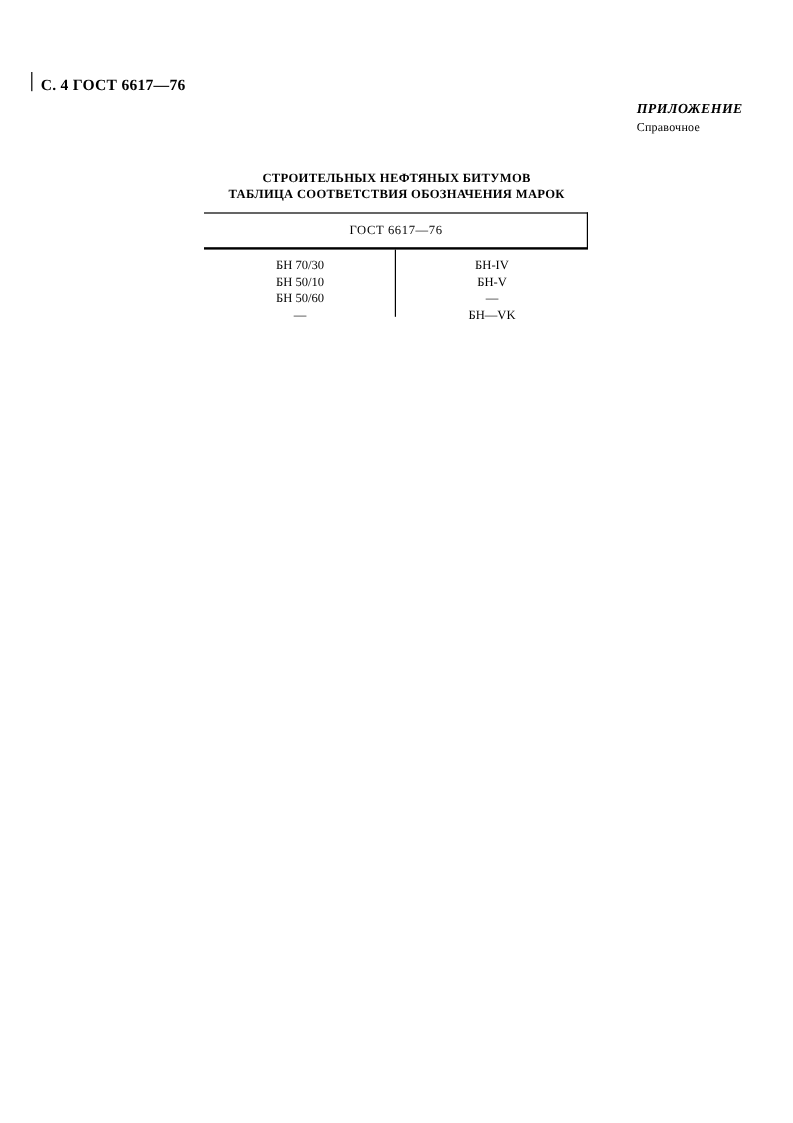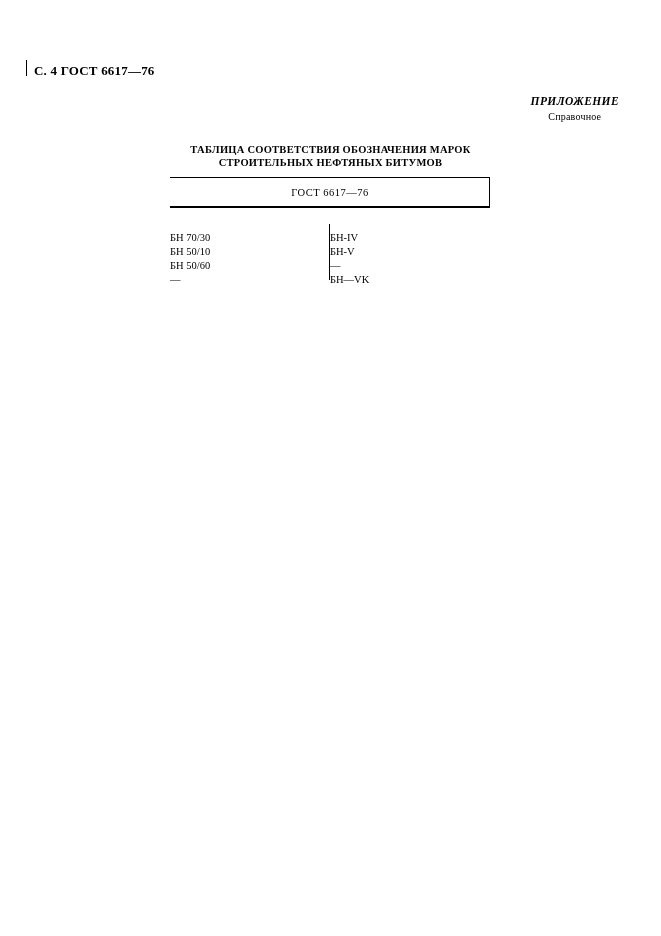--- a/index.html
+++ b/index.html
@@ -35,22 +35,22 @@
     left: 34px;
     top: 63px;
     font-size: 13px;
     font-weight: bold;
     letter-spacing: 0.2px;
     white-space: nowrap;
   }
   .appendix-block {
     position: absolute;
     right: 42px;
-    top: 94px;
-    text-align: center;
+    top: 84px;
+    text-align: left;
     line-height: 1.35;
   }
   .appendix-title {
     font-size: 11.5px;
     font-style: italic;
     font-weight: bold;
     letter-spacing: 0.4px;
   }
   .appendix-sub {
     font-size: 10px;
@@ -84,20 +84,21 @@
     height: 28px;
   }
   .tbody {
     display: flex;
     min-height: 56px;
     padding-top: 4px;
   }
   .col {
     position: relative;
     flex: 1 1 50%;
+    text-align: center;
     font-size: 10.5px;
   }
   .col.left-col::after {
     content: "";
     position: absolute;
     right: 0;
     top: 0;
     bottom: 0;
     width: 1px;
     background: #000;
@@ -108,21 +109,20 @@
     justify-content: center;
     letter-spacing: 0.5px;
   }
   .thead .col.left-col::after {
     top: -1px;
     bottom: -1px;
   }
   .tbody .col {
     line-height: 1.32;
     padding-top: 3px;
-    margin-top: 16px;
   }
   .tbody .col.left-col::after {
     top: -4px;
     height: 56px;
     bottom: auto;
   }
   .cell {
     display: block;
     white-space: nowrap;
   }
@@ -138,22 +138,22 @@
   <div class="left-rule"></div>
 
   <div class="page-header">С. 4 ГОСТ 6617—76</div>
 
   <div class="appendix-block">
     <div class="appendix-title">ПРИЛОЖЕНИЕ</div>
     <div class="appendix-sub">Справочное</div>
   </div>
 
   <div class="table-title">
+    <div>СТРОИТЕЛЬНЫХ НЕФТЯНЫХ БИТУМОВ</div>
     <div>ТАБЛИЦА СООТВЕТСТВИЯ ОБОЗНАЧЕНИЯ МАРОК</div>
-    <div>СТРОИТЕЛЬНЫХ НЕФТЯНЫХ БИТУМОВ</div>
   </div>
 
   <div class="table-wrap">
     <div class="rule rule-thin"></div>
     <div class="thead">
       <div class="col left-col">ГОСТ 6617—76</div>
     </div>
     <div class="rule rule-thick"></div>
     <div class="tbody">
       <div class="col left-col">

